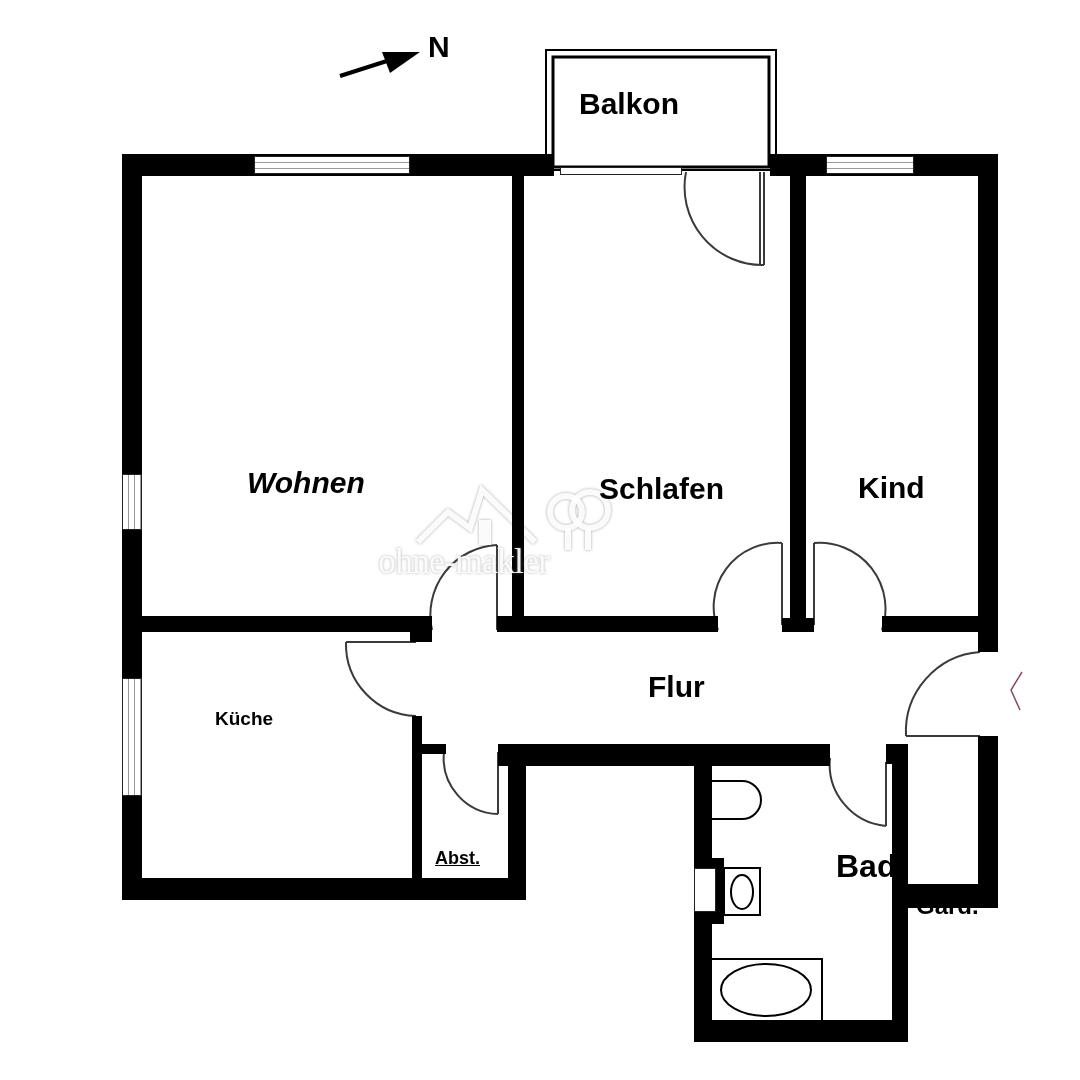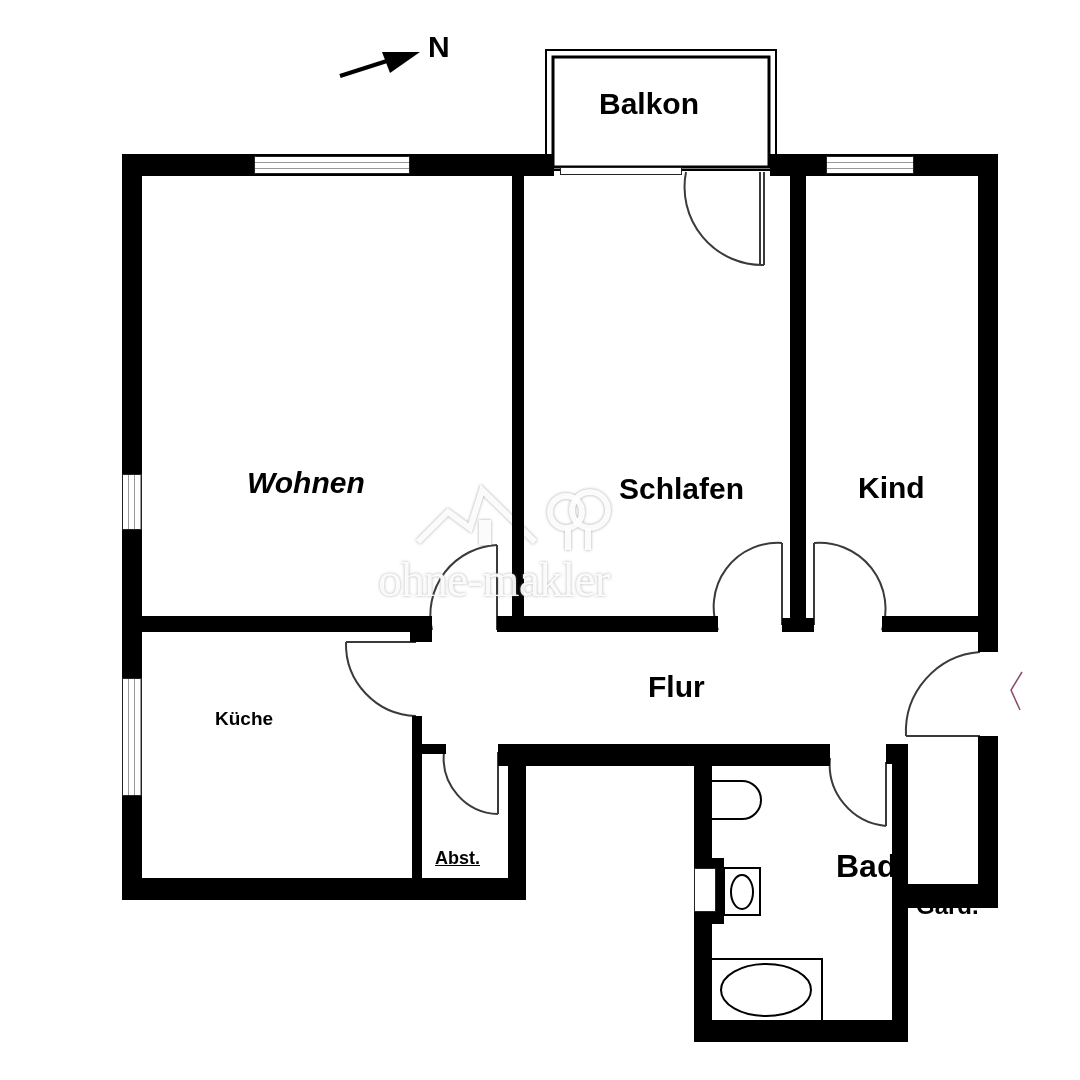--- a/index.html
+++ b/index.html
@@ -1,21 +1,21 @@
 <!DOCTYPE html>
 <html><head>
 <meta charset="utf-8">
 <style>
   html,body{margin:0;padding:0;background:#fff;}
   body{width:1080px;height:1080px;position:relative;overflow:hidden;font-family:"Liberation Sans",sans-serif;}
   .w{position:absolute;background:#000;}
   .win{position:absolute;background:#fff;border:1px solid #222;box-sizing:border-box;}
   .label{position:absolute;font-weight:bold;color:#000;white-space:nowrap;}
   svg{position:absolute;left:0;top:0;}
-  .wm{position:absolute;color:rgba(255,255,255,0.92);font-family:"Liberation Serif",serif;font-size:48px;text-shadow:0 0 3px rgba(120,120,120,0.6);letter-spacing:-1px;margin-top:12px;}
+  .wm{position:absolute;color:rgba(255,255,255,0.92);font-family:"Liberation Serif",serif;font-size:36px;text-shadow:0 0 3px rgba(120,120,120,0.6);letter-spacing:-1px;}
 </style>
 </head>
 <body>
 
 <svg width="1080" height="1080" viewBox="0 0 1080 1080">
 
   <g>
     <line x1="340" y1="76" x2="390" y2="60" stroke="#000" stroke-width="4"></line>
     <polygon points="382,52 420,52 390,73" fill="#000"></polygon>
   </g>
@@ -107,23 +107,23 @@
 
 <div class="win" style="left:254px;top:156px;width:156px;height:18px;background:repeating-linear-gradient(#fff 0 5px,#999 5px 6px);"></div>
 <div class="win" style="left:826px;top:156px;width:88px;height:18px;background:repeating-linear-gradient(#fff 0 5px,#999 5px 6px);"></div>
 <div class="win" style="left:560px;top:167px;width:122px;height:8px;"></div>
 <div class="win" style="left:122px;top:474px;width:20px;height:56px;background:repeating-linear-gradient(90deg,#fff 0 5px,#999 5px 6px);"></div>
 <div class="win" style="left:122px;top:678px;width:20px;height:118px;background:repeating-linear-gradient(90deg,#fff 0 5px,#999 5px 6px);"></div>
 <div class="win" style="left:694px;top:868px;width:22px;height:44px;"></div>
 
 <div class="label" style="left:428px;top:30px;font-size:30px;">N</div>
 
-<div class="label" style="left:599px;top:87px;font-size:30px;">Balkon</div>
+<div class="label" style="left:579px;top:87px;font-size:30px;">Balkon</div>
 <div class="label" style="left:247px;top:466px;font-size:30px;font-style:italic;">Wohnen</div>
-<div class="label" style="left:619px;top:472px;font-size:30px;">Schlafen</div>
+<div class="label" style="left:599px;top:472px;font-size:30px;">Schlafen</div>
 <div class="label" style="left:858px;top:471px;font-size:30px;text-align:right;">Kind</div>
 <div class="label" style="left:215px;top:708px;font-size:19px;">Küche</div>
 <div class="label" style="left:648px;top:670px;font-size:30px;">Flur</div>
 <div class="label" style="left:435px;top:848px;font-size:18px;text-decoration:underline;">Abst.</div>
 <div class="label" style="left:796px;top:848px;font-size:32px;margin-left:40px;">Bad</div>
 <div class="label" style="left:916px;top:892px;font-size:24px;">Gard.</div>
 
 <div class="wm" style="left:378px;top:540px;">ohne-makler</div>
 
 </body></html>

